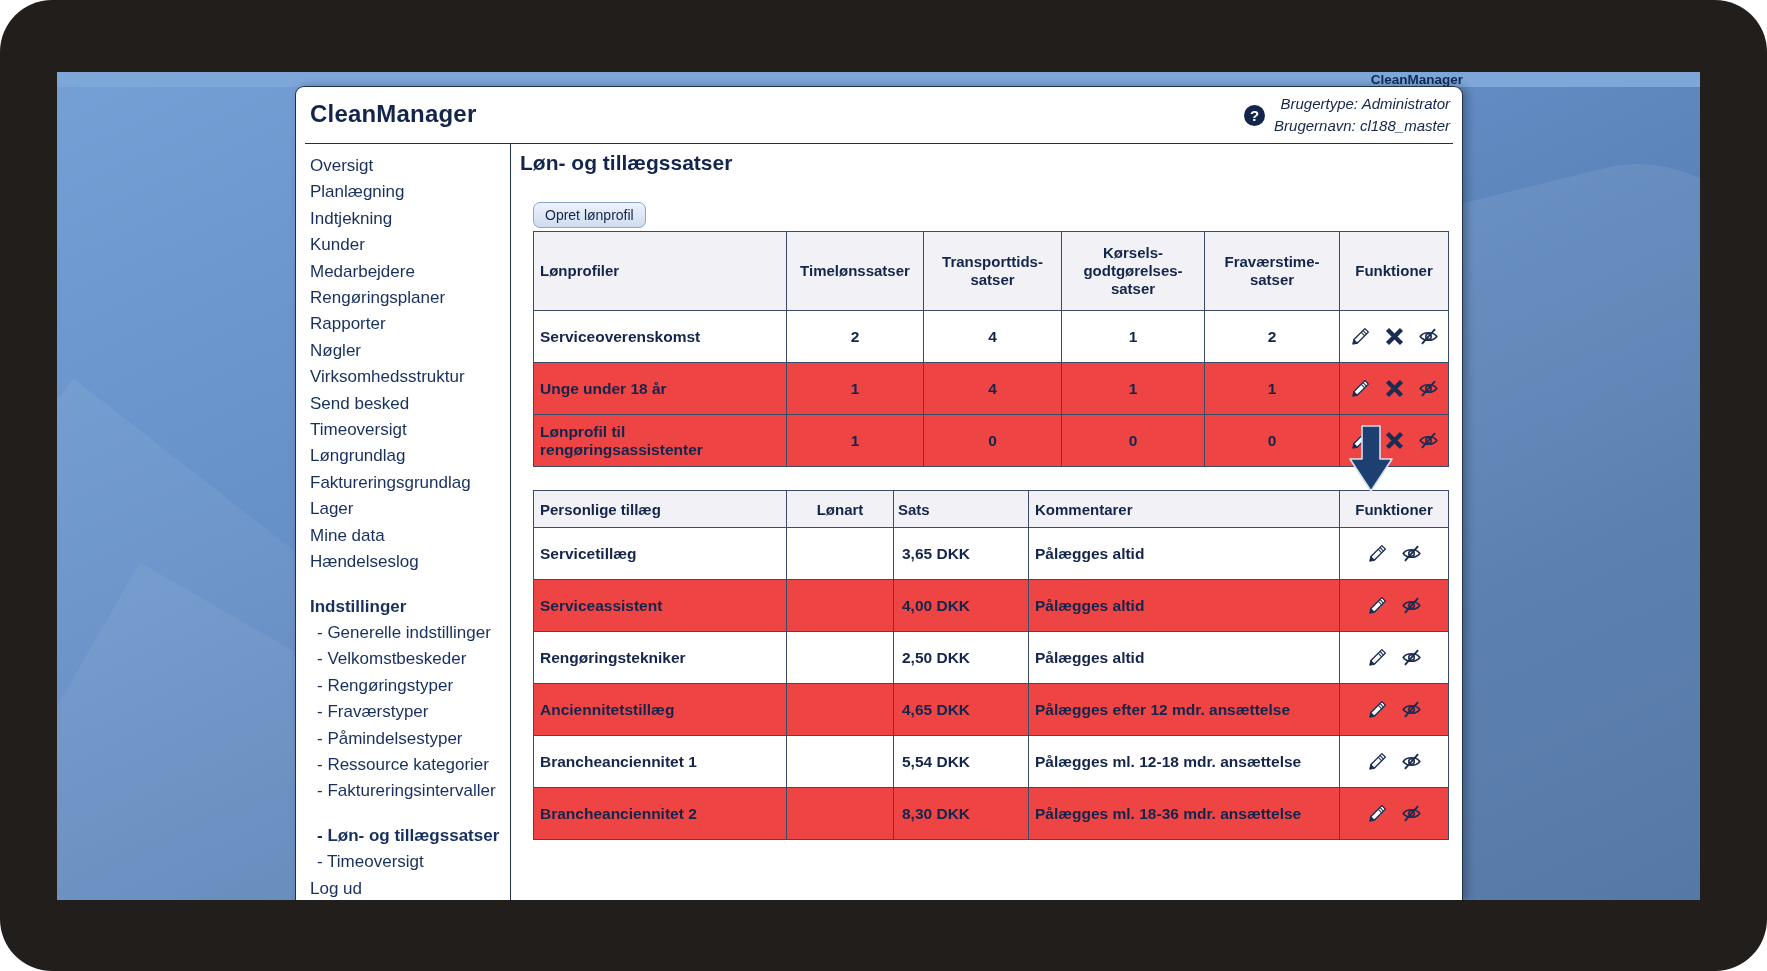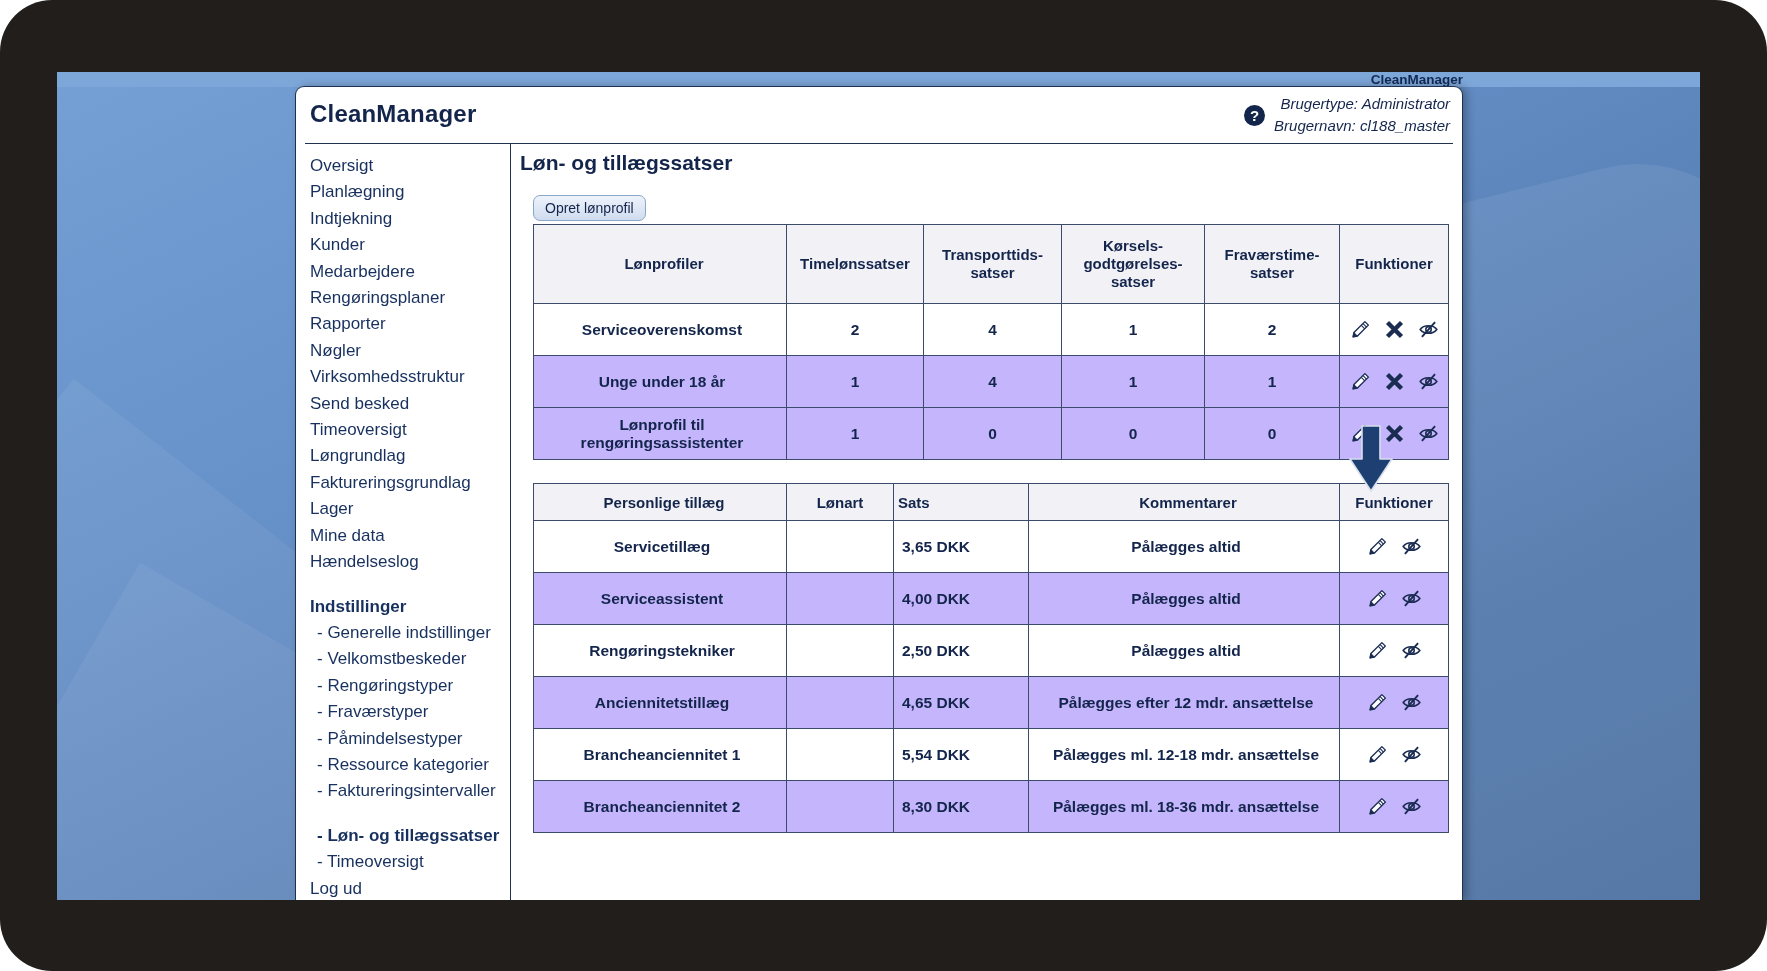--- a/index.html
+++ b/index.html
@@ -27,35 +27,35 @@
   .user-lines { text-align:right; font-style:italic; font-size:15px; color:#14254c; line-height:22px; }
   .win-body { display:flex; height:756px; }
   .sidebar { width:215px; flex-shrink:0; border-right:1px solid #20304f; padding:9px 0 0 14px;
              font-size:17px; color:#17305e; }
   .nav-item { line-height:26.4px; white-space:nowrap; cursor:pointer; }
   .nav-item.sub { padding-left:7px; }
   .nav-item.bold { font-weight:bold;margin-top:18px; }
   .content { flex:1; padding:7px 0 0 9px; }
   .page-title { font-size:21px; font-weight:bold; color:#14254c; }
   .content-inner { margin-left:13px; }
-  .create-btn { margin-top:20px; display:inline-block; font-size:14px; color:#14254c; font-family:inherit;
+  .create-btn { margin-top:27px; display:inline-block; font-size:14px; color:#14254c; font-family:inherit;
                 background:linear-gradient(#eef3fb,#cfdcef); border:1px solid #8aa6c9; border-radius:7px;
                 padding:4px 11px; cursor:pointer; }
   table { border-collapse:collapse; table-layout:fixed; width:915px; color:#14254c; }
   .t1 { margin-top:3px; }
   .t2 { margin-top:23px; }
   th, td { border:1px solid #3c4b69; overflow:hidden; }
   th { background:#f1f1f6; font-size:15px; font-weight:bold; text-align:center; padding:3px 4px; }
   th span { display:block; line-height:18px; }
   td { font-size:15.5px; padding:3px 8px; background:#ffffff; }
   .t1 th { height:79px; }
   .t1 td, .t2 td { height:52px;font-weight:bold; }
   .t2 th { height:37px; }
-  tr.alt td { background:#c4b5fd; }
-  .cell-left { text-align:center; padding-left:12px; }
+  tr.alt td { background:#ef4444; }
+  .cell-left { text-align:left; padding-left:6px; }
   .cell-center { text-align:center; }
   .cell-right { text-align:left; padding-right:11px; }
   .fn { text-align:center; }
   .icons { display:inline-flex; gap:13px; align-items:center; vertical-align:middle; }
   .icon-btn { width:21px; height:21px; cursor:pointer; display:inline-block; }
   .cursor-arrow { position:absolute; left:1053px; top:338px; width:44px; height:68px; z-index:5; pointer-events:none; }
 </style>
 </head>
 <body>
 

